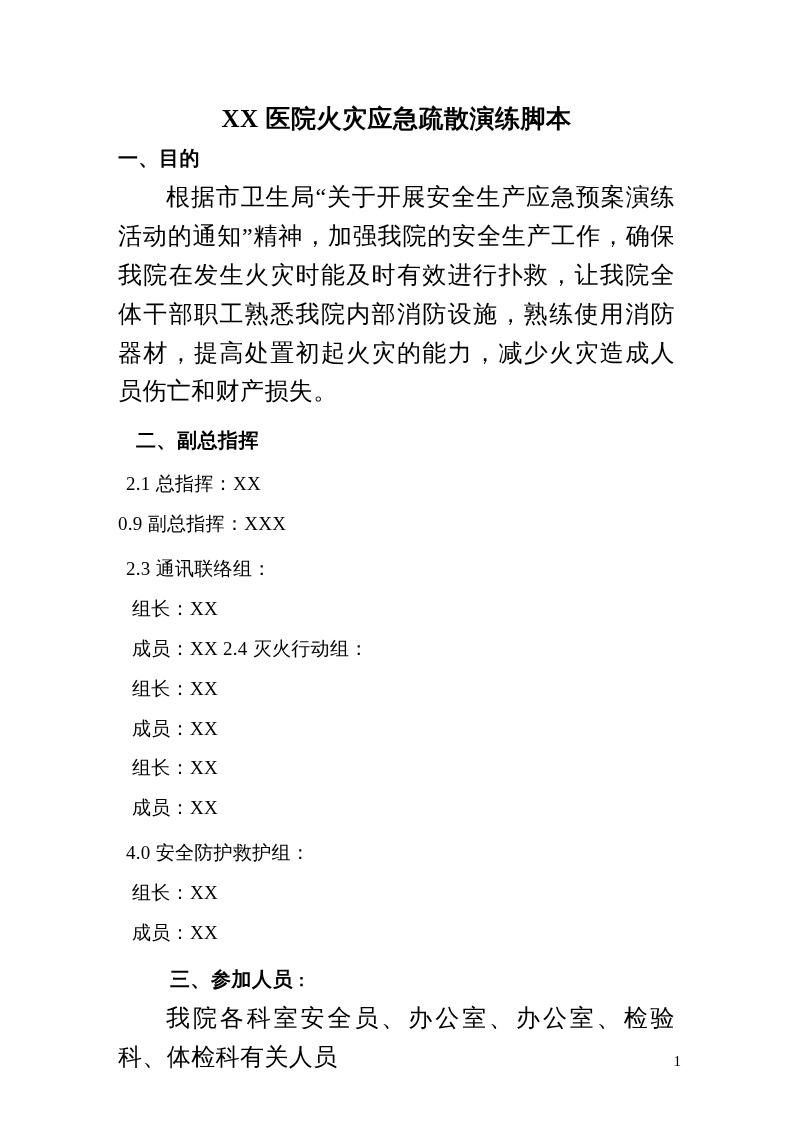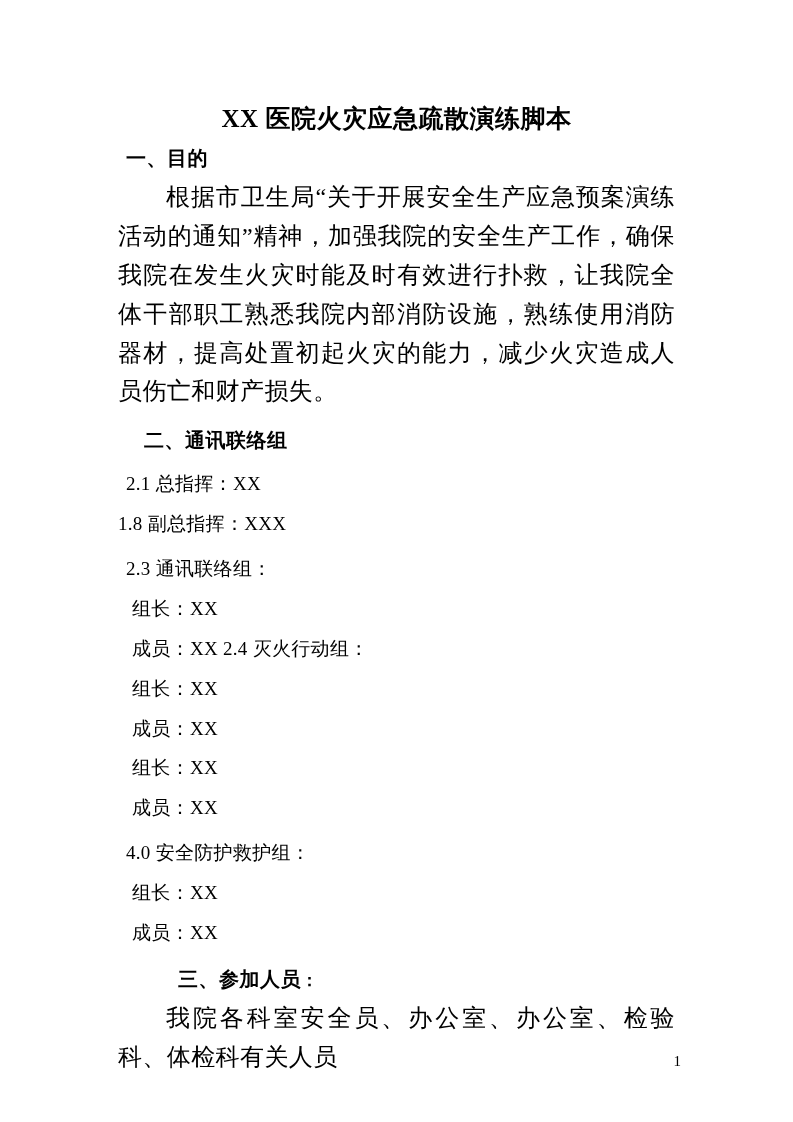--- a/index.html
+++ b/index.html
@@ -28,21 +28,21 @@
     font-size: 25px;
     font-weight: bold;
     font-family: "Liberation Serif", "DejaVu Serif", serif;
     margin: 42px 0 8px 0;
     letter-spacing: 0.5px;
   }
   .h-section {
     font-size: 20px;
     font-weight: bold;
     font-family: Liberation Serif, serif;
-    margin: 10px 0 4px 8px;
+    margin: 10px 0 4px 0;
     letter-spacing: 0.5px;
   }
   .h-section.indent1 {
     padding-left: 18px;
     margin-top: 16px;
   }
   .h-section.indent2 {
     padding-left: 52px;
     margin-top: 18px;
   }
@@ -80,24 +80,24 @@
 <body>
 
 <div class="page">
 
   <h1 class="doc-title">XX 医院火灾应急疏散演练脚本</h1>
 
   <div class="h-section">一、目的</div>
 
   <p class="para">根据市卫生局“关于开展安全生产应急预案演练活动的通知”精神，加强我院的安全生产工作，确保我院在发生火灾时能及时有效进行扑救，让我院全体干部职工熟悉我院内部消防设施，熟练使用消防器材，提高处置初起火灾的能力，减少火灾造成人员伤亡和财产损失。</p>
 
-  <div class="h-section indent1">二、通讯联络组</div>
+  <div class="h-section indent1">二、副总指挥</div>
 
   <div class="line ind-a">2.1 总指挥：XX</div>
-  <div class="line ind-b">1.8 副总指挥：XXX</div>
+  <div class="line ind-b">0.9 副总指挥：XXX</div>
   <div class="line ind-a">2.3 通讯联络组：</div>
   <div class="line ind-c">组长：XX</div>
   <div class="line ind-c">成员：XX 2.4 灭火行动组：</div>
   <div class="line ind-c">组长：XX</div>
   <div class="line ind-c">成员：XX</div>
   <div class="line ind-c">组长：XX</div>
   <div class="line ind-c">成员：XX</div>
   <div class="line ind-a">4.0 安全防护救护组：</div>
   <div class="line ind-c">组长：XX</div>
   <div class="line ind-c">成员：XX</div>

